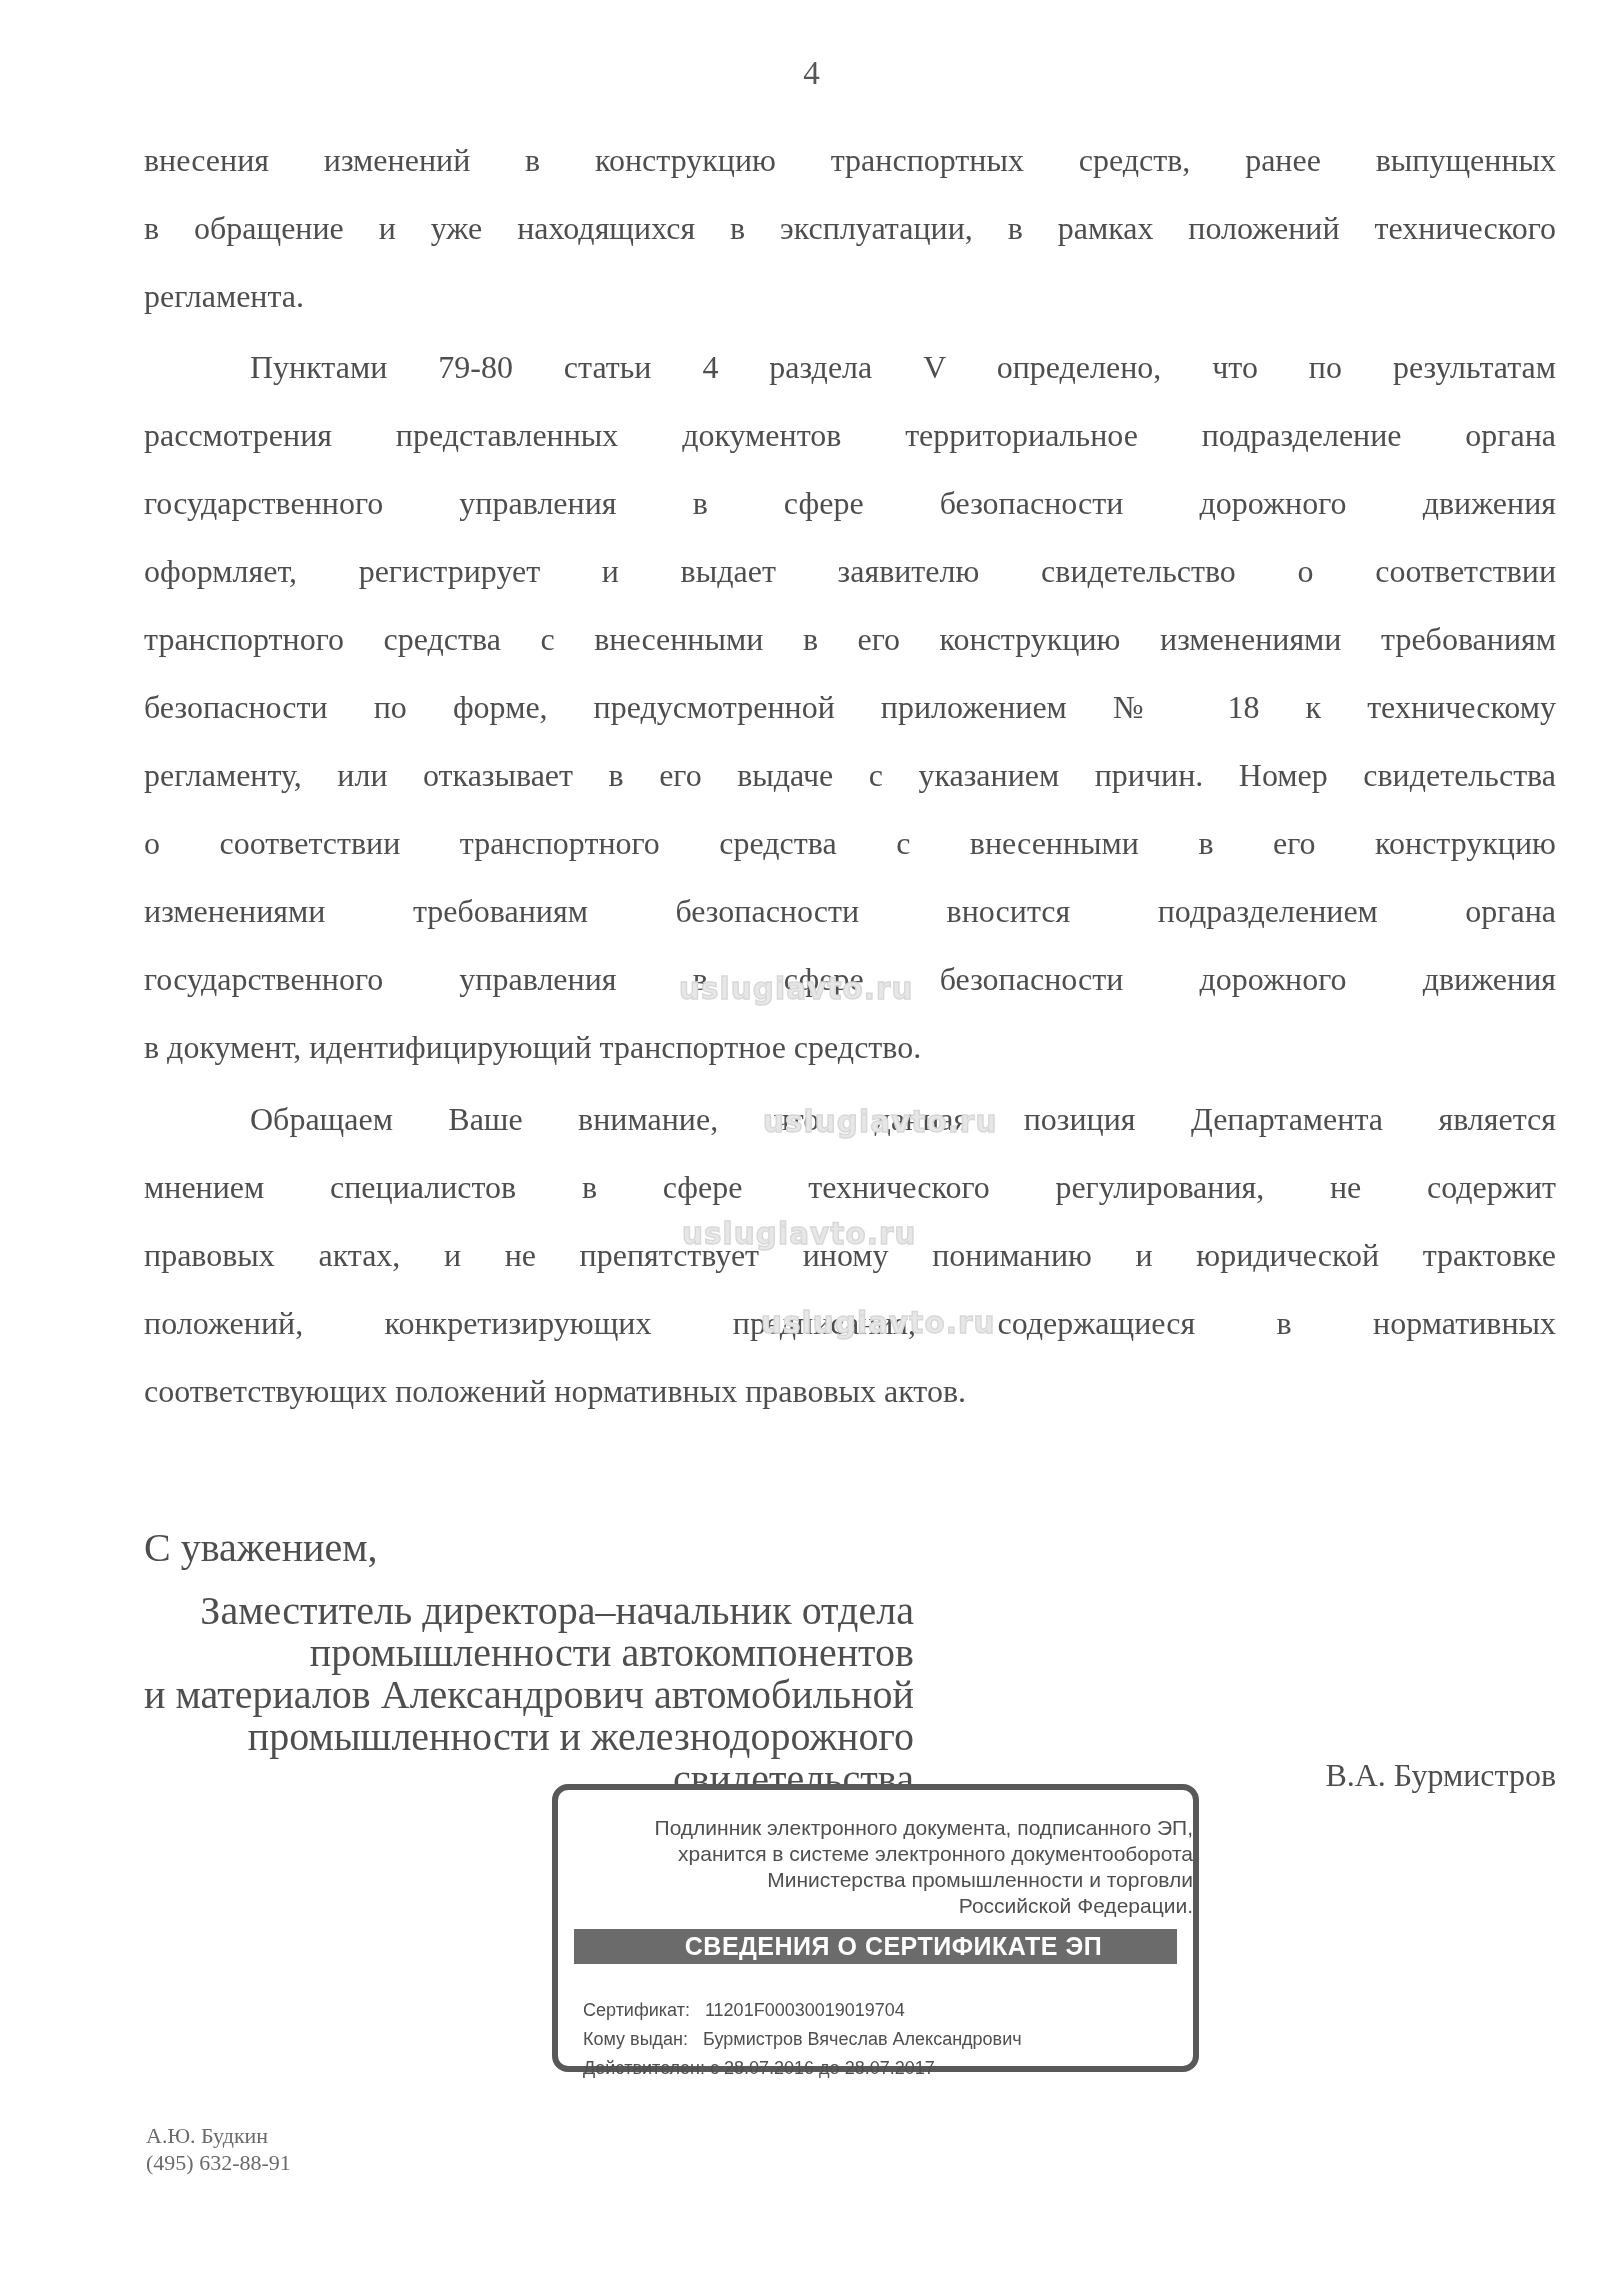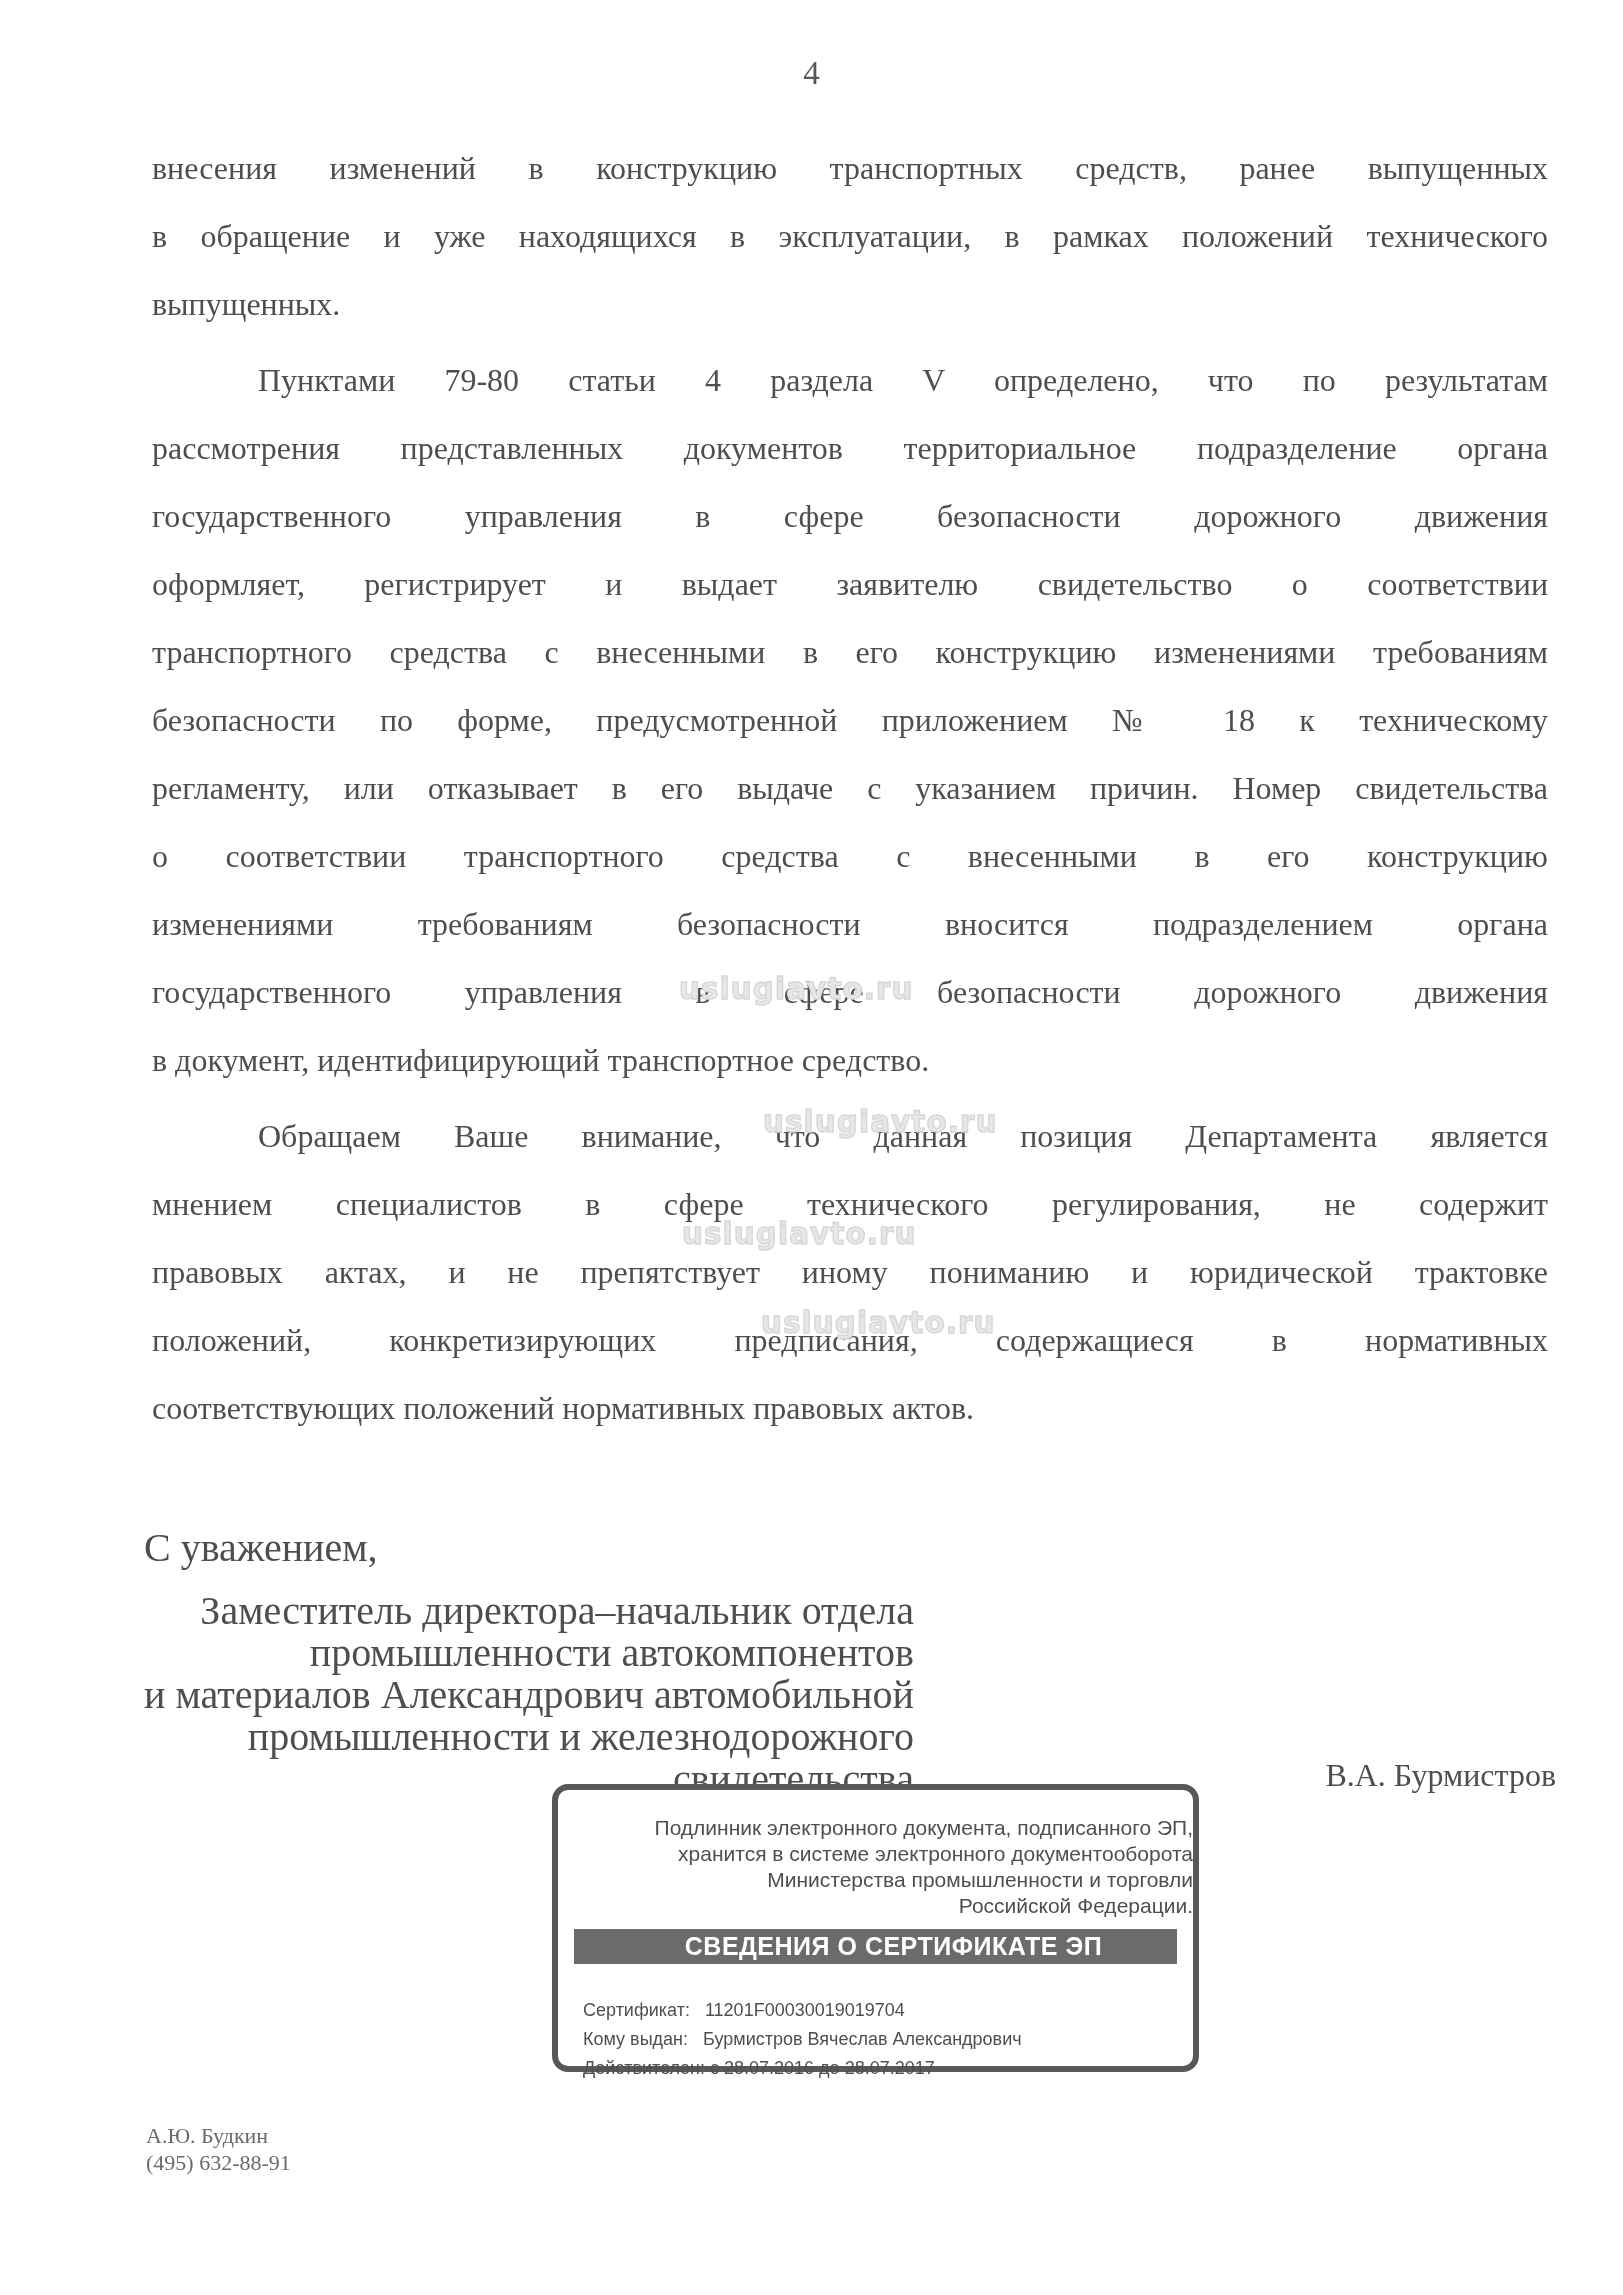--- a/index.html
+++ b/index.html
@@ -12,21 +12,21 @@
     overflow:hidden;
   }
   .pagenum {
     position:absolute; top:55px; left:0; width:100%;
     text-align:center; font-size:33px; color:#565656;
   }
   .textcol {
     position:absolute; left:144px; top:126px; width:1412px;
     font-size:32px; line-height:68px;
   }
-  .para { margin:8px; }
+  .para { margin:0; }
   .para + .para { margin-top:3.3px; }
   .just > div { text-align:justify; text-align-last:justify; }
   .just > div:last-child { text-align-last:left; }
   .indent > div:first-child { text-indent:106px; }
   .plain > div { text-align:right; }
   .pre > div { white-space:pre; }
 
   .wm {
     position:absolute;
     font-family:"DejaVu Sans", sans-serif;
@@ -81,21 +81,21 @@
 <body>
 
 <div class="page">
 
   <div class="pagenum">4</div>
 
   <div class="textcol">
     <div class="para just">
         <div>внесения  изменений  в  конструкцию  транспортных  средств,  ранее  выпущенных</div>
         <div>в обращение и уже находящихся в эксплуатации, в рамках положений технического</div>
-        <div>выпущенных.</div>
+        <div>регламента.</div>
       </div>
     <div class="para just indent">
         <div>Пунктами 79-80 статьи 4 раздела V определено, что по результатам</div>
         <div>рассмотрения представленных документов территориальное подразделение органа</div>
         <div>государственного управления в сфере безопасности дорожного движения</div>
         <div>оформляет, регистрирует и выдает заявителю свидетельство о соответствии</div>
         <div>транспортного средства с внесенными в его конструкцию изменениями требованиям</div>
         <div>безопасности по форме, предусмотренной приложением № 18 к техническому</div>
         <div>регламенту, или отказывает в его выдаче с указанием причин. Номер свидетельства</div>
         <div>о соответствии транспортного средства с внесенными в его конструкцию</div>

